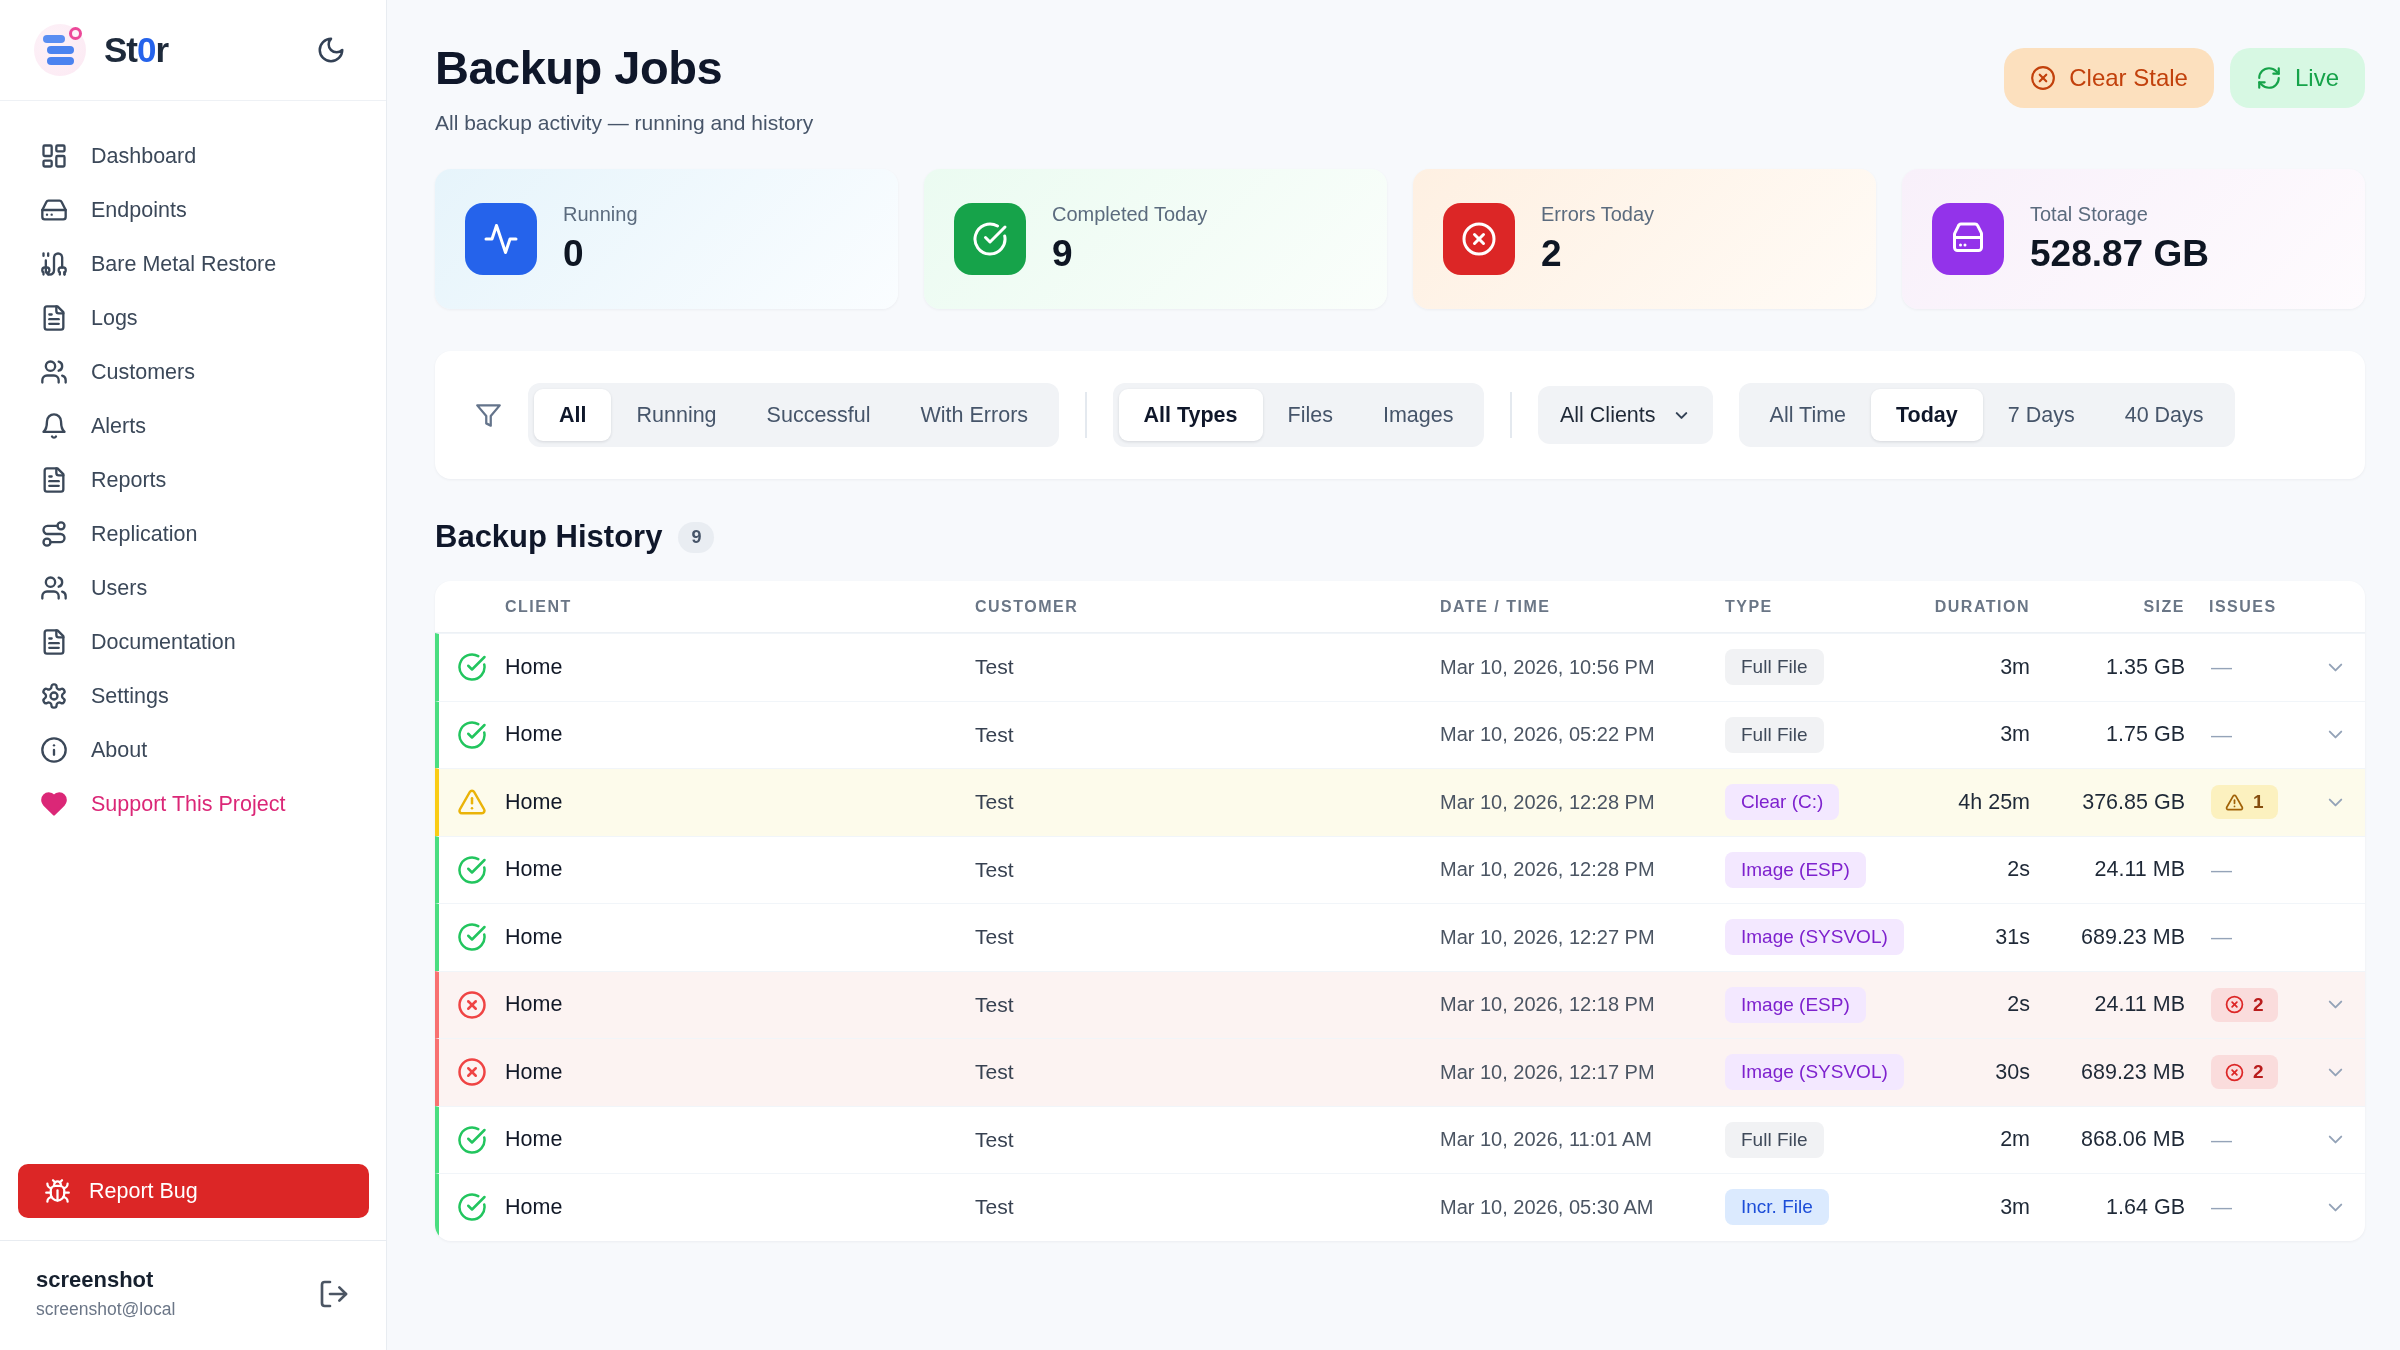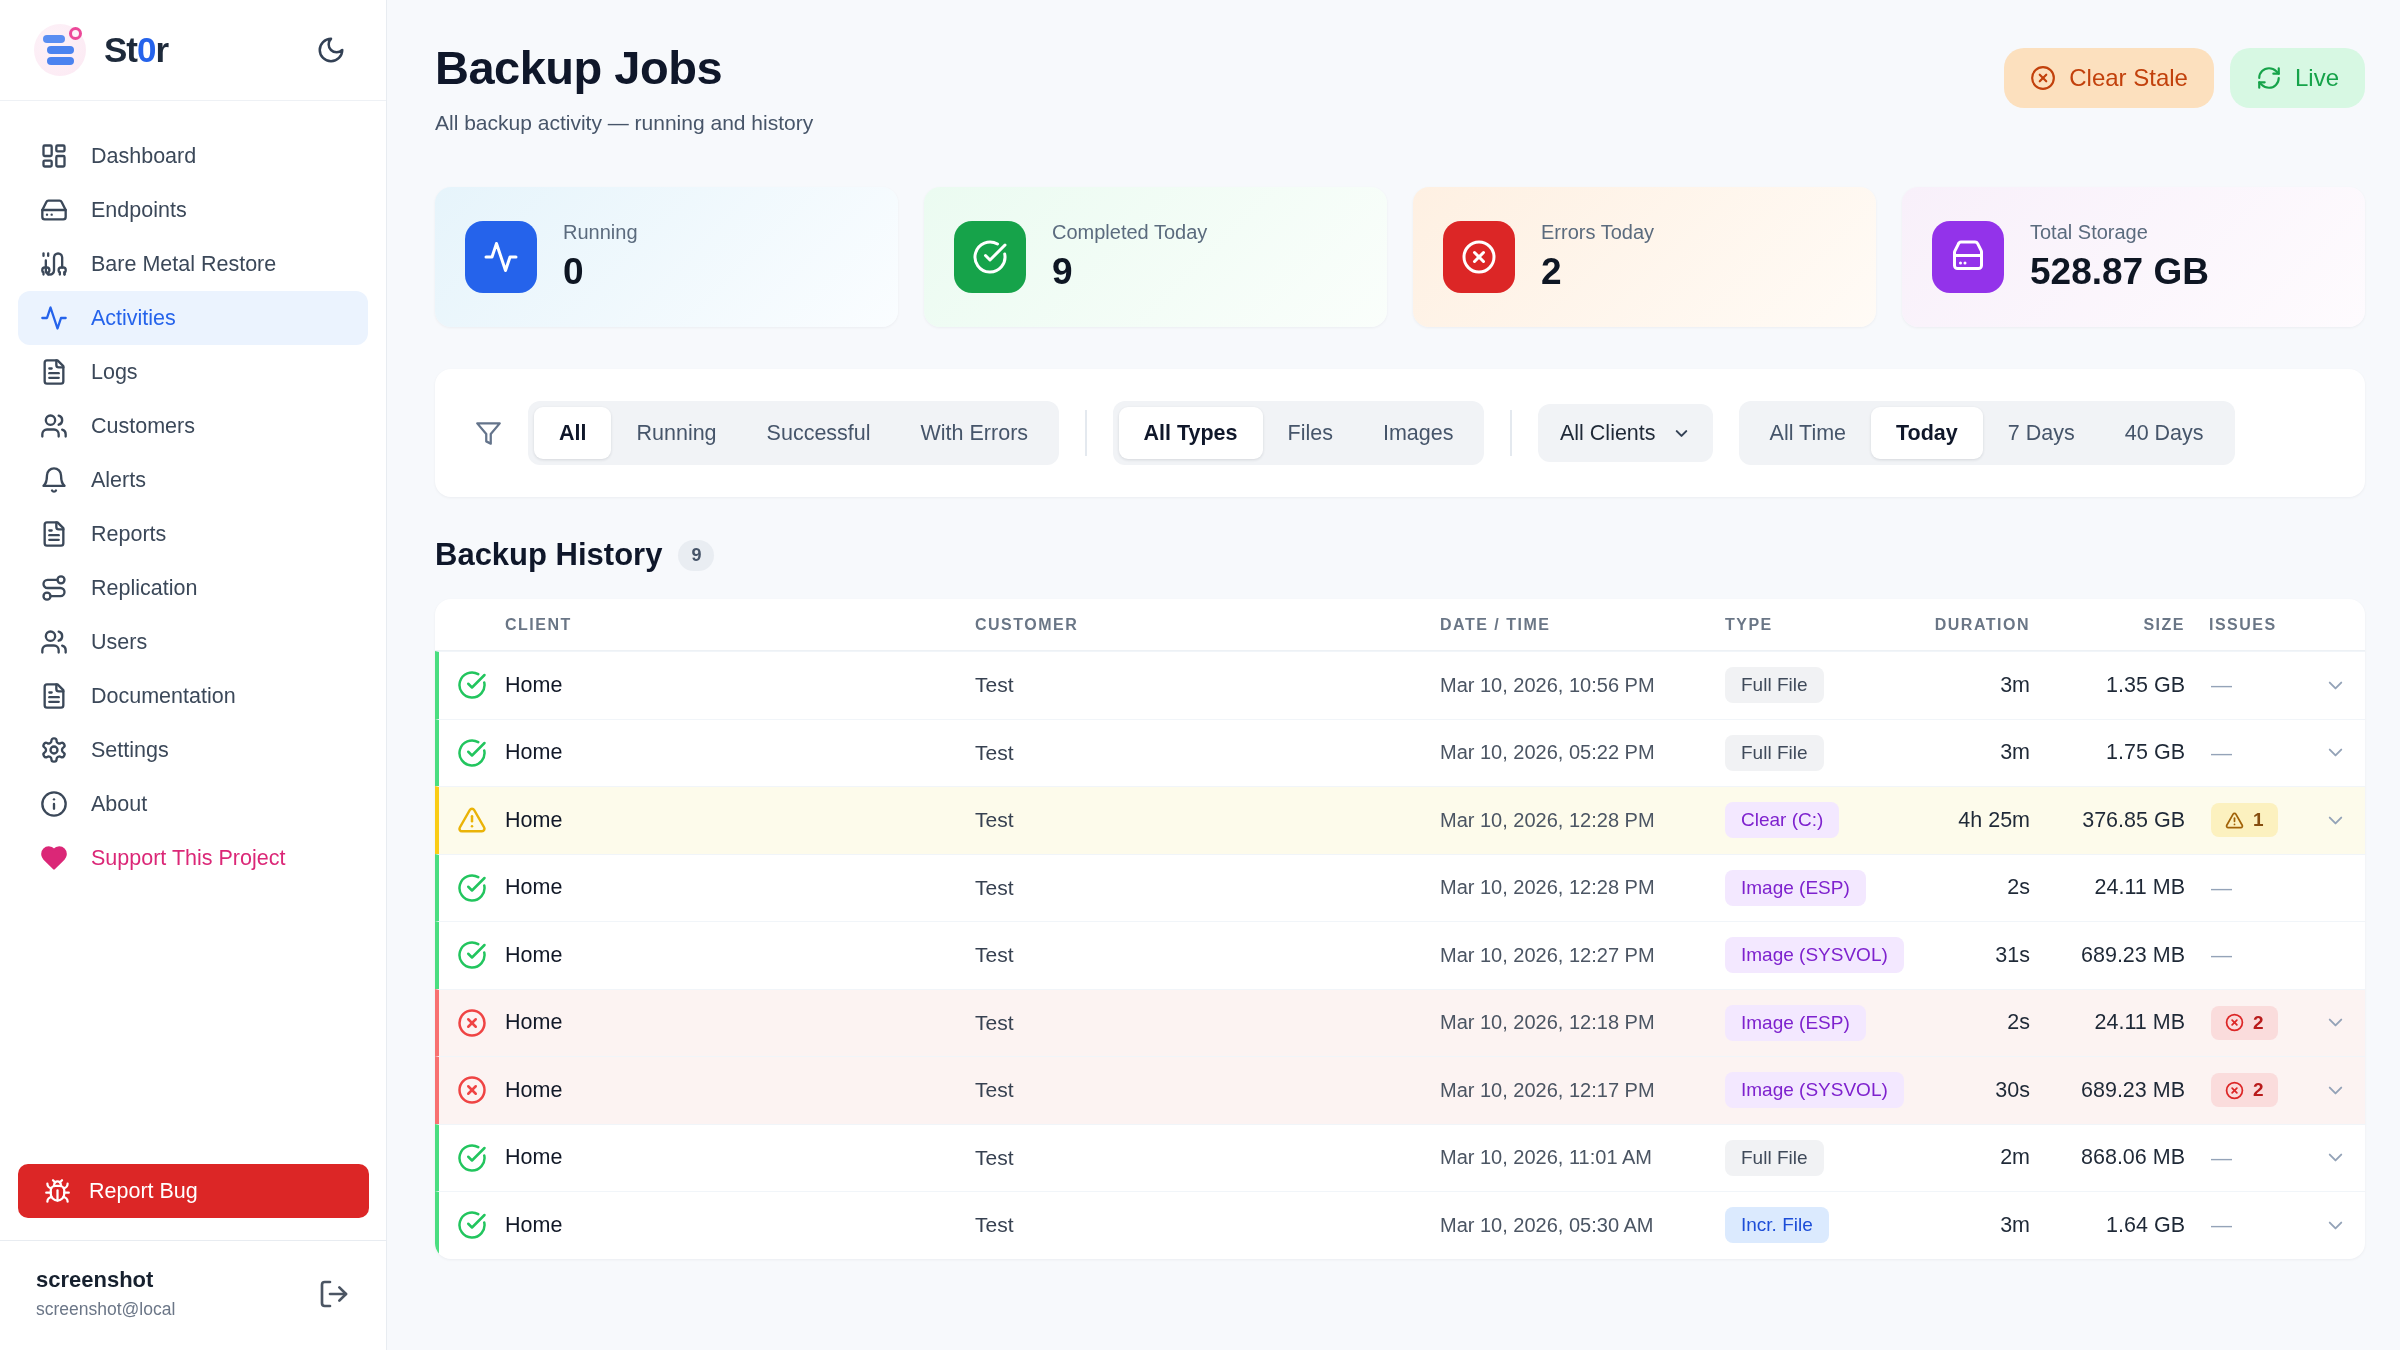--- a/index.html
+++ b/index.html
@@ -62,21 +62,21 @@
     border-top:1px solid #E8ECF1; padding:26px 36px 30px 36px;
     display:flex; align-items:center; justify-content:space-between;
   }
   .user-name { font-size:22px; font-weight:700; color:#16202E; margin-bottom:6px; }
   .user-email { font-size:17.5px; color:#6B7687; }
   .logout-btn { background:none; border:none; cursor:pointer; color:#4B5563; }
 
   
   .main { flex:1; padding:40px 35px 0 48px; }
 
-  .page-header { display:flex; justify-content:space-between; align-items:flex-start; margin-bottom:52px; }
+  .page-header { display:flex; justify-content:space-between; align-items:flex-start; margin-bottom:34px; }
   .page-title { font-size:47px; font-weight:800; color:#0F172A; letter-spacing:-0.5px; margin-bottom:16px; }
   .page-sub { font-size:21px; color:#475569; }
   .header-actions { display:flex; gap:16px; margin-top:8px; }
   .btn-pill {
     height:60px; border:none; border-radius:20px; cursor:pointer;
     display:flex; align-items:center; gap:13px; padding:0 26px;
     font-size:24px; font-family:inherit;
   }
   .btn-clear { background:#FCE0BE; color:#C2410C; }
   .btn-live  { background:#D7F8E3; color:#16A34A; }
@@ -234,28 +234,20 @@
           <svg width="28" height="28" viewBox="0 0 24 24" fill="none" stroke="currentColor" stroke-width="2" stroke-linecap="round" stroke-linejoin="round">
             <path d="M17 21v-2a1 1 0 0 1-1-1v-1a2 2 0 0 1 2-2h2a2 2 0 0 1 2 2v1a1 1 0 0 1-1 1v2"></path>
             <path d="M19 15V6.5a1 1 0 0 0-7 0v11a1 1 0 0 1-7 0V9"></path>
             <path d="M21 21v-2"></path>
             <path d="M3 5V3"></path>
             <path d="M7 5V3"></path>
             <path d="M7 21v-2a1 1 0 0 0 1-1v-1a2 2 0 0 0-2-2H4a2 2 0 0 0-2 2v1a1 1 0 0 0 1 1v2"></path>
           </svg>
         </span>
       <span>Bare Metal Restore</span>
-    </button>
-    <button class="nav-item active">
-      <span>
-          <svg width="28" height="28" viewBox="0 0 24 24" fill="none" stroke="currentColor" stroke-width="2" stroke-linecap="round" stroke-linejoin="round">
-            <polyline points="22 12 18 12 15 21 9 3 6 12 2 12"></polyline>
-          </svg>
-        </span>
-      <span>Activities</span>
     </button>
     <button class="nav-item">
       <span>
           <svg width="28" height="28" viewBox="0 0 24 24" fill="none" stroke="currentColor" stroke-width="2" stroke-linecap="round" stroke-linejoin="round">
             <path d="M15 2H6a2 2 0 0 0-2 2v16a2 2 0 0 0 2 2h12a2 2 0 0 0 2-2V7Z"></path>
             <path d="M14 2v4a2 2 0 0 0 2 2h4"></path>
             <path d="M10 9H8"></path>
             <path d="M16 13H8"></path>
             <path d="M16 17H8"></path>
           </svg>

